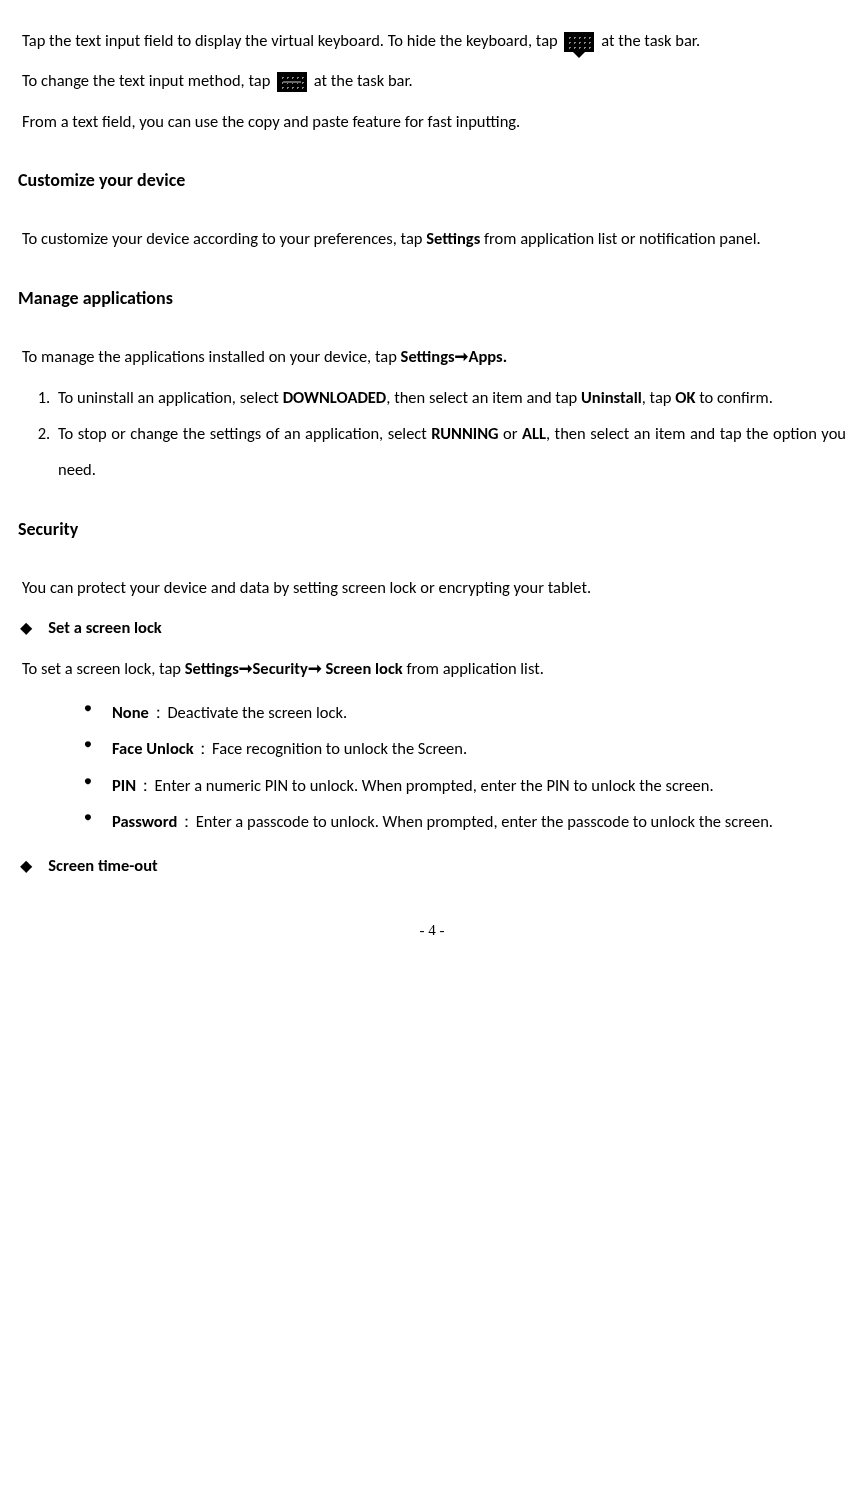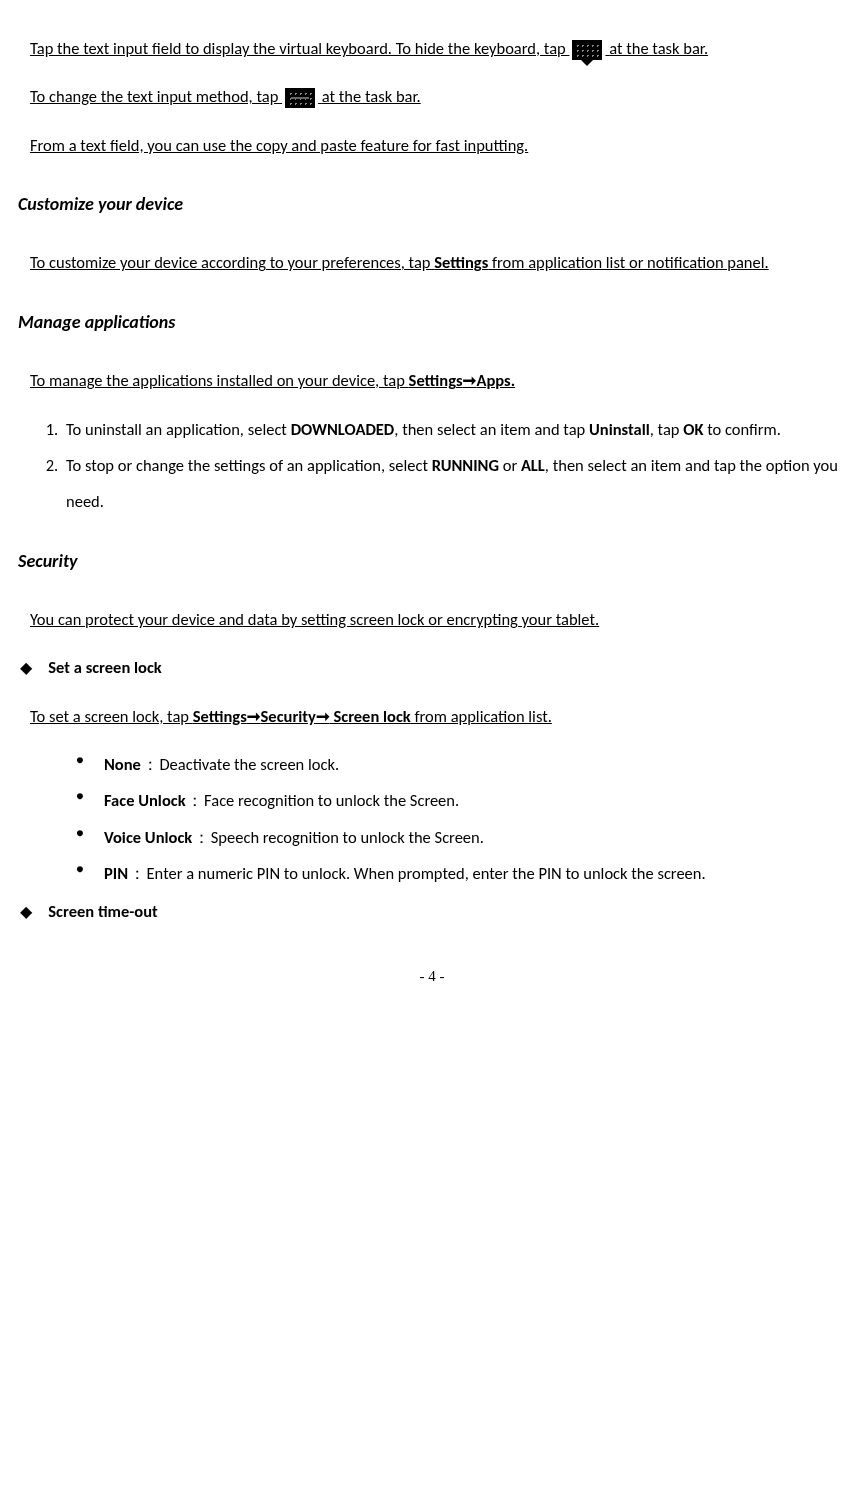--- a/index.html
+++ b/index.html
@@ -6,30 +6,28 @@
       font-family: Calibri, 'Segoe UI', Arial, sans-serif;
       font-size: 16.5px;
       color: #000;
       margin: 0;
       padding: 18px 18px 30px 18px;
       width: 864px;
       box-sizing: border-box;
       line-height: 2.2;
     }
     .para {
-      margin: 12px;
+      margin: 4px;
       text-align: justify;
-      text-decoration: underline;
     }
     .heading {
       font-weight: bold;
       font-size: 18px;
       margin-top: 22px;
       margin-bottom: 20px;
-      font-style: italic;
     }
     .icon-keyboard-hide, .icon-keyboard-lang {
       display: inline-block;
       width: 30px;
       height: 20px;
       background: #000;
       vertical-align: middle;
       position: relative;
       margin: 0 3px;
     }
@@ -56,21 +54,21 @@
       content: '';
       position: absolute;
       top: 3px; left: 3px; right: 3px; bottom: 3px;
       background:
         linear-gradient(#666,#666) center/18px 2px no-repeat,
         radial-gradient(circle, #888 1px, transparent 1px) 0 0 / 5px 5px;
     }
     ol.numbered {
       list-style: decimal;
       padding-left: 36px;
-      margin: 8px;
+      margin: 0;
     }
     ol.numbered li {
       padding-left: 4px;
       text-align: justify;
     }
     .diamond-item {
       display: flex;
       align-items: baseline;
       margin: 2px 0;
     }
@@ -80,21 +78,21 @@
       margin-left: 2px;
       line-height: 2.2;
     }
     .diamond-label {
       font-weight: bold;
       text-align: right;
     }
     ul.dots {
       list-style: none;
       padding-left: 86px;
-      margin: 0;
+      margin: 8px;
     }
     ul.dots li {
       position: relative;
       text-align: justify;
     }
     ul.dots li::before {
       content: '●';
       position: absolute;
       left: -28px;
       font-size: 13px;
@@ -162,24 +160,24 @@
 </p>
 
 <ul class="dots">
   <li>
     <strong>None</strong><span class="colon-cn">：</span><span>Deactivate the screen lock.</span>
   </li>
   <li>
     <strong>Face Unlock</strong><span class="colon-cn">：</span><span>Face recognition to unlock the Screen.</span>
   </li>
   <li>
-    <strong>Voice Unlock</strong><span class="colon-cn">：</span><span>Speech recognition to unlock the Screen.</span>
+    <strong>PIN</strong><span class="colon-cn">：</span><span>Enter a numeric PIN to unlock. When prompted, enter the PIN to unlock the screen.</span>
   </li>
   <li>
-    <strong>PIN</strong><span class="colon-cn">：</span><span>Enter a numeric PIN to unlock. When prompted, enter the PIN to unlock the screen.</span>
+    <strong>Password</strong><span class="colon-cn">：</span><span>Enter a passcode to unlock. When prompted, enter the passcode to unlock the screen.</span>
   </li>
 </ul>
 
 <div class="diamond-item">
   <span class="diamond">◆</span>
   <span class="diamond-label">Screen time-out</span>
 </div>
 
 <div class="footer">- 4 -</div>
 

